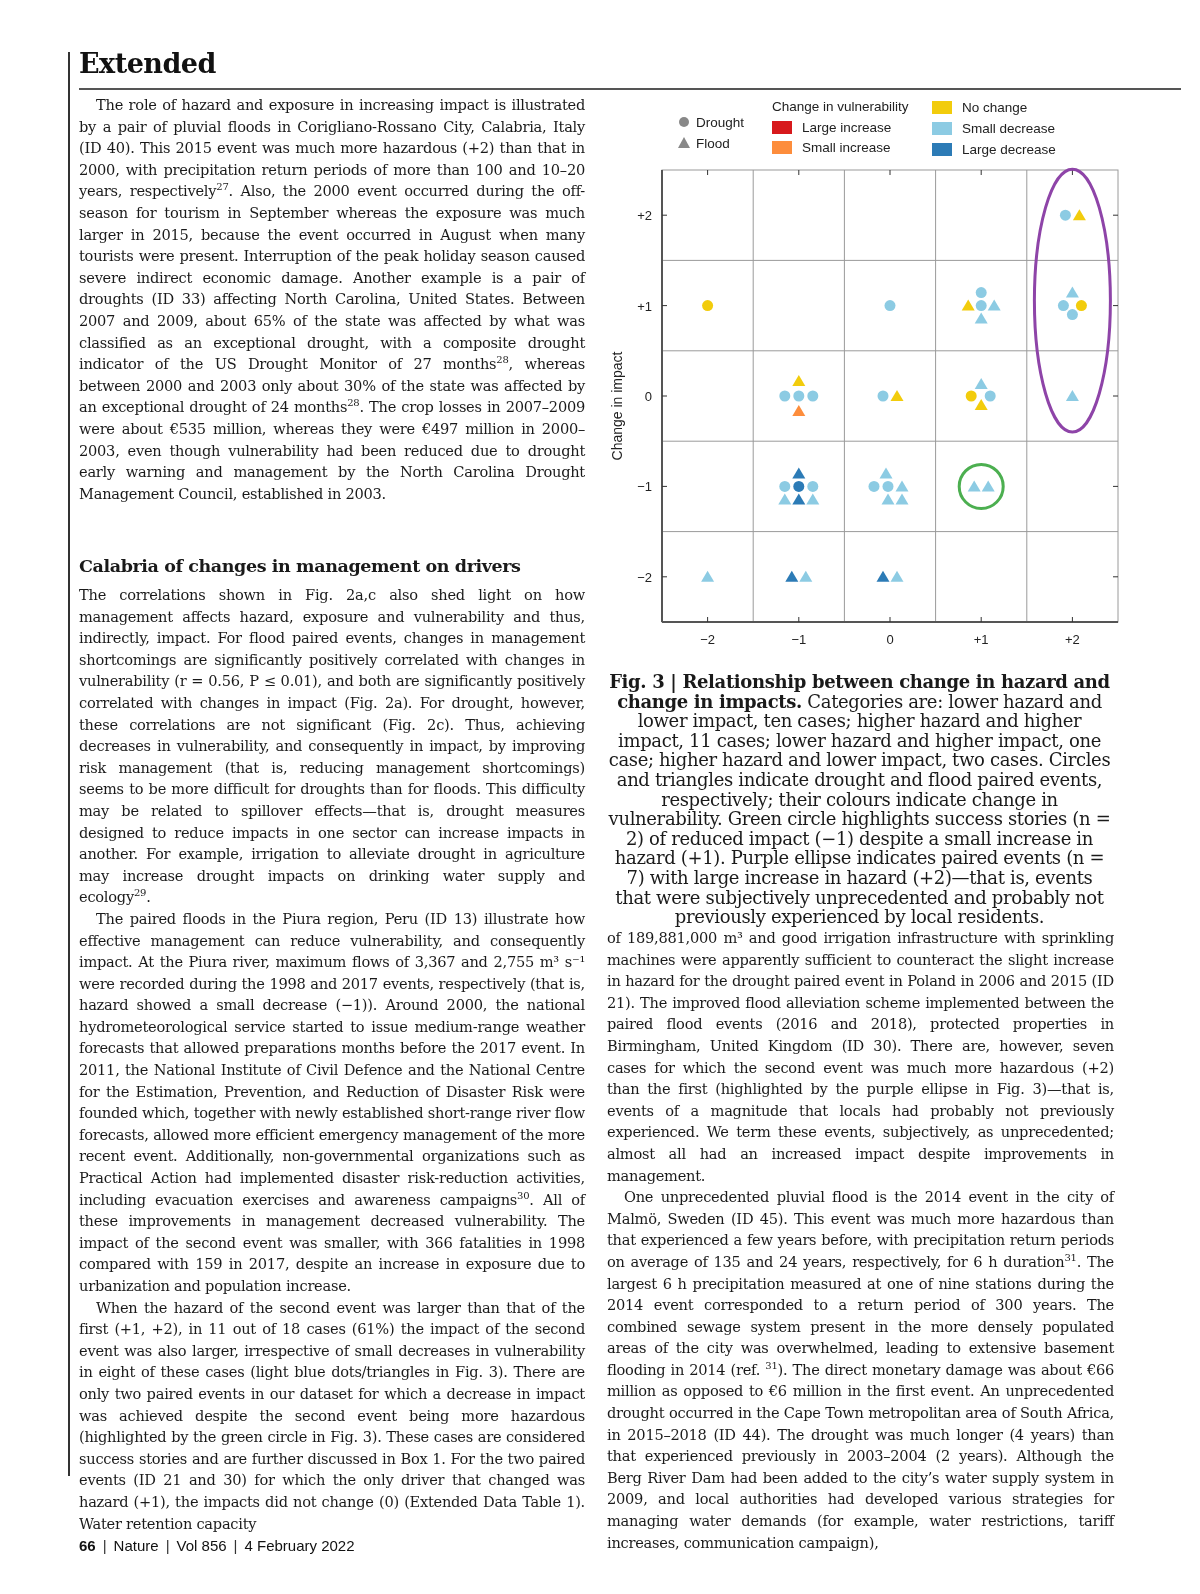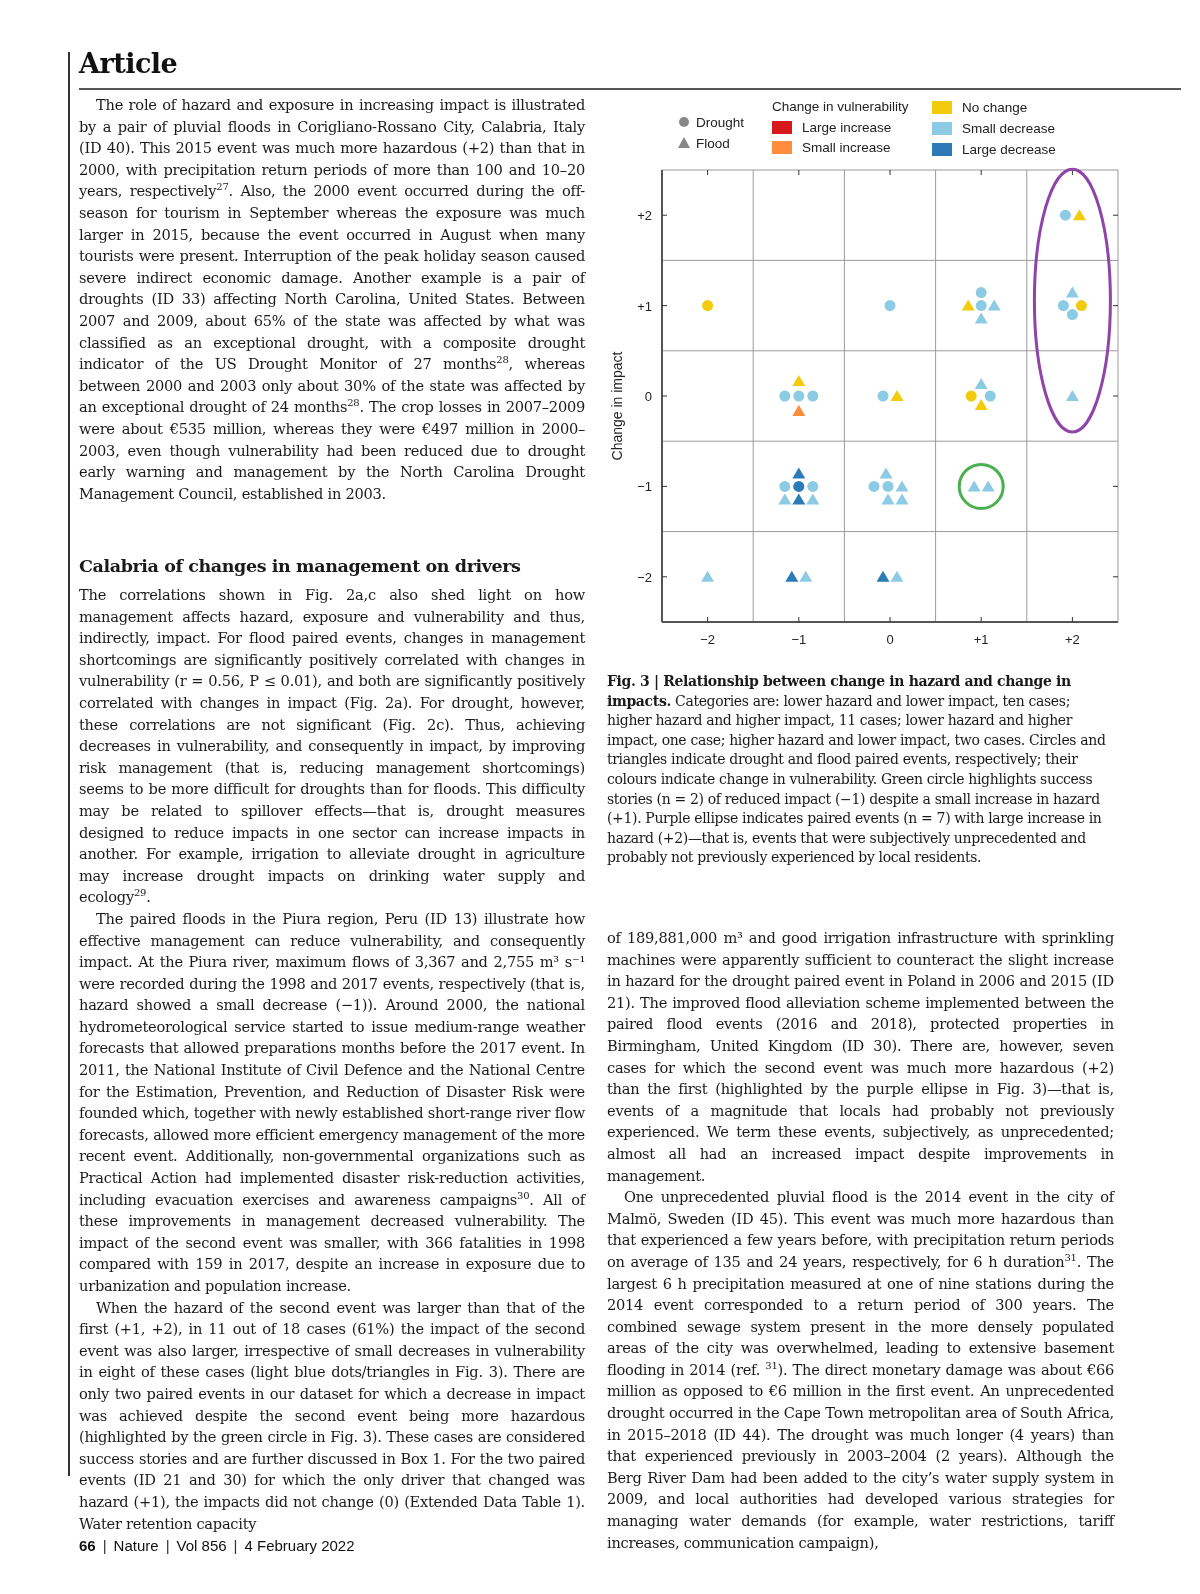--- a/index.html
+++ b/index.html
@@ -18,32 +18,32 @@
   .col sup { font-size: 10px; line-height: 0; }
 
   .section-heading { position: absolute; left: 79px; top: 556px; width: 506px;
                      font-family: "DejaVu Serif", serif; font-weight: bold; font-size: 17.5px; letter-spacing: -0.4px; }
 
   .fig { position: absolute; left: 600px; top: 92px; width: 540px; height: 568px; }
   .fig svg { position: absolute; left: 0; top: 0; }
   .fig text { font-family: "Liberation Sans", sans-serif; }
 
   .caption { position: absolute; left: 607px; top: 672px; width: 505px;
-             font-size: 14px; line-height: 19.6px; letter-spacing: -0.35px; text-align: left; }
+             font-size: 18px; line-height: 19.6px; letter-spacing: -0.35px; text-align: center; }
   .caption b { font-weight: bold; }
 
   .footer { position: absolute; left: 79px; top: 1537px; font-family: "Liberation Sans", sans-serif; font-size: 15px; color: #111; }
   .footer .pg { font-weight: bold; }
   .footer .sep { margin: 0 7px; color: #333; }
 </style>
 </head>
 <body>
 
 <div class="left-rule"></div>
-<div class="article-label">Article</div>
+<div class="article-label">Extended</div>
 <div class="top-rule"></div>
 
 <div class="col col-left" style="top:94px;">
   <p class="indent"><span>The role of hazard and exposure in increasing impact is illustrated by a pair of pluvial floods in Corigliano-Rossano City, Calabria, Italy (ID 40). This 2015 event was much more hazardous (+2) than that in 2000, with precipitation return periods of more than 100 and 10–20 years, respectively</span><sup>27</sup><span>. Also, the 2000 event occurred during the off-season for tourism in September whereas the exposure was much larger in 2015, because the event occurred in August when many tourists were present. Interruption of the peak holiday season caused severe indirect economic damage. Another example is a pair of droughts (ID 33) affecting North Carolina, United States. Between 2007 and 2009, about 65% of the state was affected by what was classified as an exceptional drought, with a composite drought indicator of the US Drought Monitor of 27 months</span><sup>28</sup><span>, whereas between 2000 and 2003 only about 30% of the state was affected by an exceptional drought of 24 months</span><sup>28</sup><span>. The crop losses in 2007–2009 were about €535 million, whereas they were €497 million in 2000–2003, even though vulnerability had been reduced due to drought early warning and management by the North Carolina Drought Management Council, established in 2003.</span></p>
 </div>
 
 <div class="section-heading">Calabria of changes in management on drivers</div>
 
 <div class="col col-left" style="top:584px;">
   <p><span>The correlations shown in Fig. 2a,c also shed light on how management affects hazard, exposure and vulnerability and thus, indirectly, impact. For flood paired events, changes in management shortcomings are significantly positively correlated with changes in vulnerability (r = 0.56, P ≤ 0.01), and both are significantly positively correlated with changes in impact (Fig. 2a). For drought, however, these correlations are not significant (Fig. 2c). Thus, achieving decreases in vulnerability, and consequently in impact, by improving risk management (that is, reducing management shortcomings) seems to be more difficult for droughts than for floods. This difficulty may be related to spillover effects—that is, drought measures designed to reduce impacts in one sector can increase impacts in another. For example, irrigation to alleviate drought in agriculture may increase drought impacts on drinking water supply and ecology</span><sup>29</sup><span>.</span></p>

